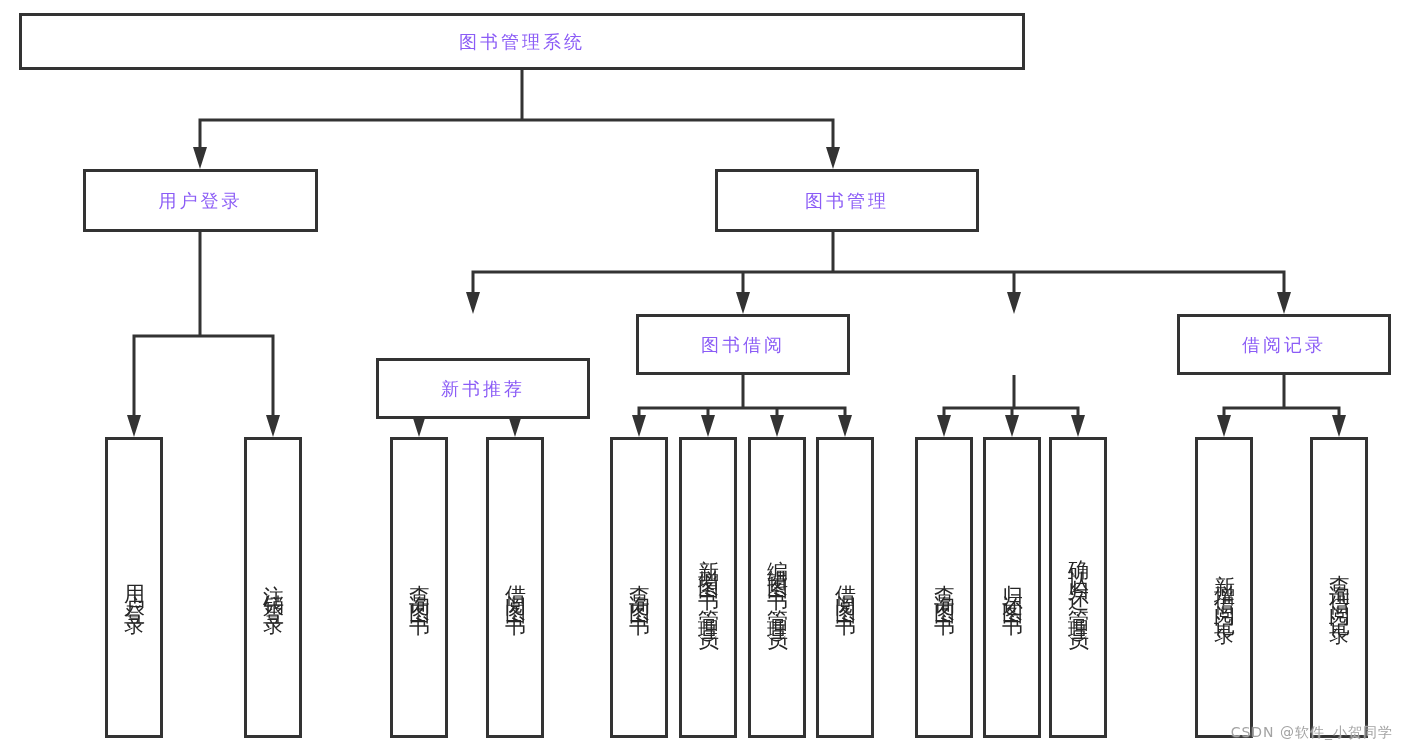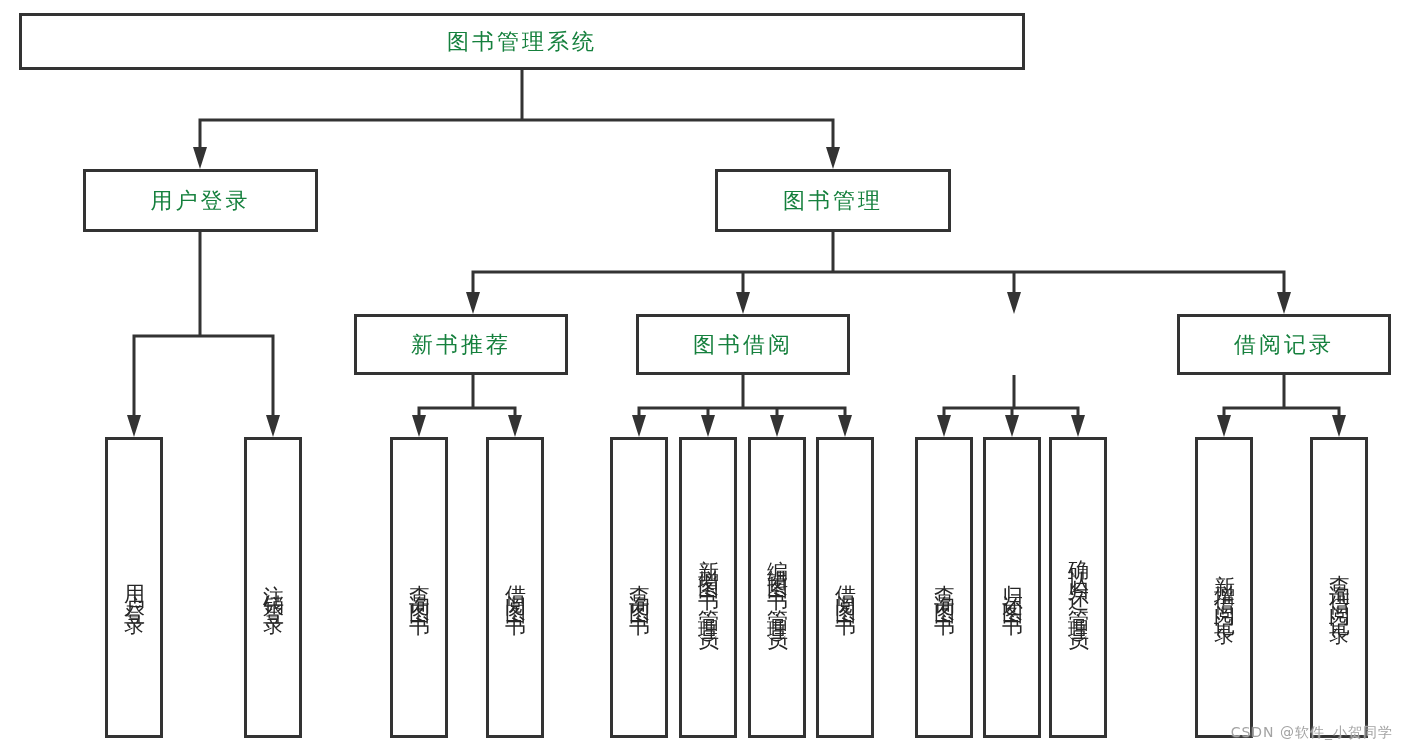--- a/index.html
+++ b/index.html
@@ -28,23 +28,23 @@
     position: absolute;
     box-sizing: border-box;
     border: 3px solid #333333;
     background: #ffffff;
     display: flex;
     align-items: center;
     justify-content: center;
     text-align: center;
   }
   .hlabel {
-    font-size: 22px;
+    font-size: 18px;
     letter-spacing: 3px;
-    color: #15803d;
+    color: #8b5cf6;
     white-space: nowrap;
   }
   .leaf {
     top: 437px;
     height: 301px;
     width: 58px;
   }
   .vlabel {
     writing-mode: vertical-rl;
     text-orientation: mixed;
@@ -94,25 +94,25 @@
       M1332 415 L1346 415 L1339 437 Z"></path>
   </svg>
 
   <div class="box" style="left:19px; top:13px; width:1006px; height:57px;">
     <span class="hlabel">图书管理系统</span>
   </div>
 
   <div class="box lvl2" style="left:83px; width:235px;">
     <span class="hlabel">用户登录</span>
   </div>
-  <div class="box lvl2" style="left:715px; width:236px;">
+  <div class="box lvl2" style="left:715px; width:264px;">
     <span class="hlabel">图书管理</span>
   </div>
 
-  <div class="box lvl3" style="left:354px;">
+  <div class="box lvl3" style="left:376px;margin-top:44px;">
     <span class="hlabel">新书推荐</span>
   </div>
   <div class="box lvl3" style="left:636px;">
     <span class="hlabel">图书借阅</span>
   </div>
   <div class="box lvl3" style="left:1177px;font-family:Liberation Mono, monospace;">
     <span class="hlabel">借阅记录</span>
   </div>
 
   <div class="box leaf" style="left:105px;">

